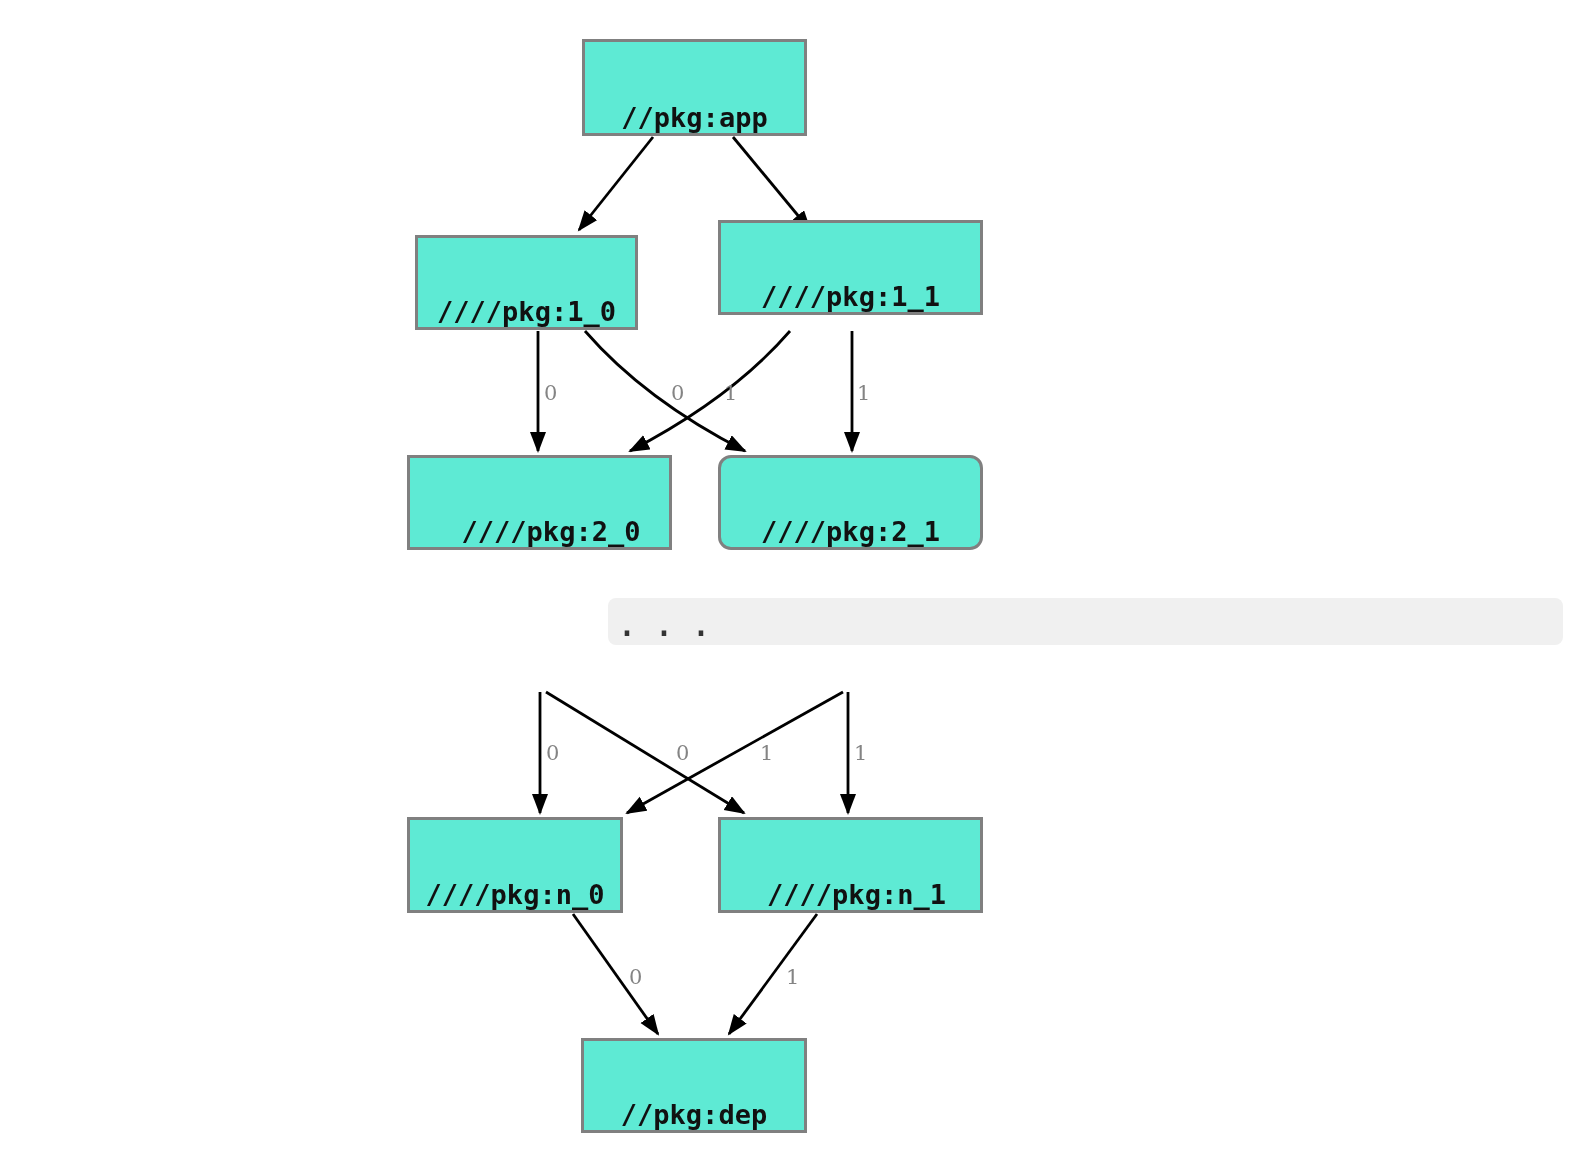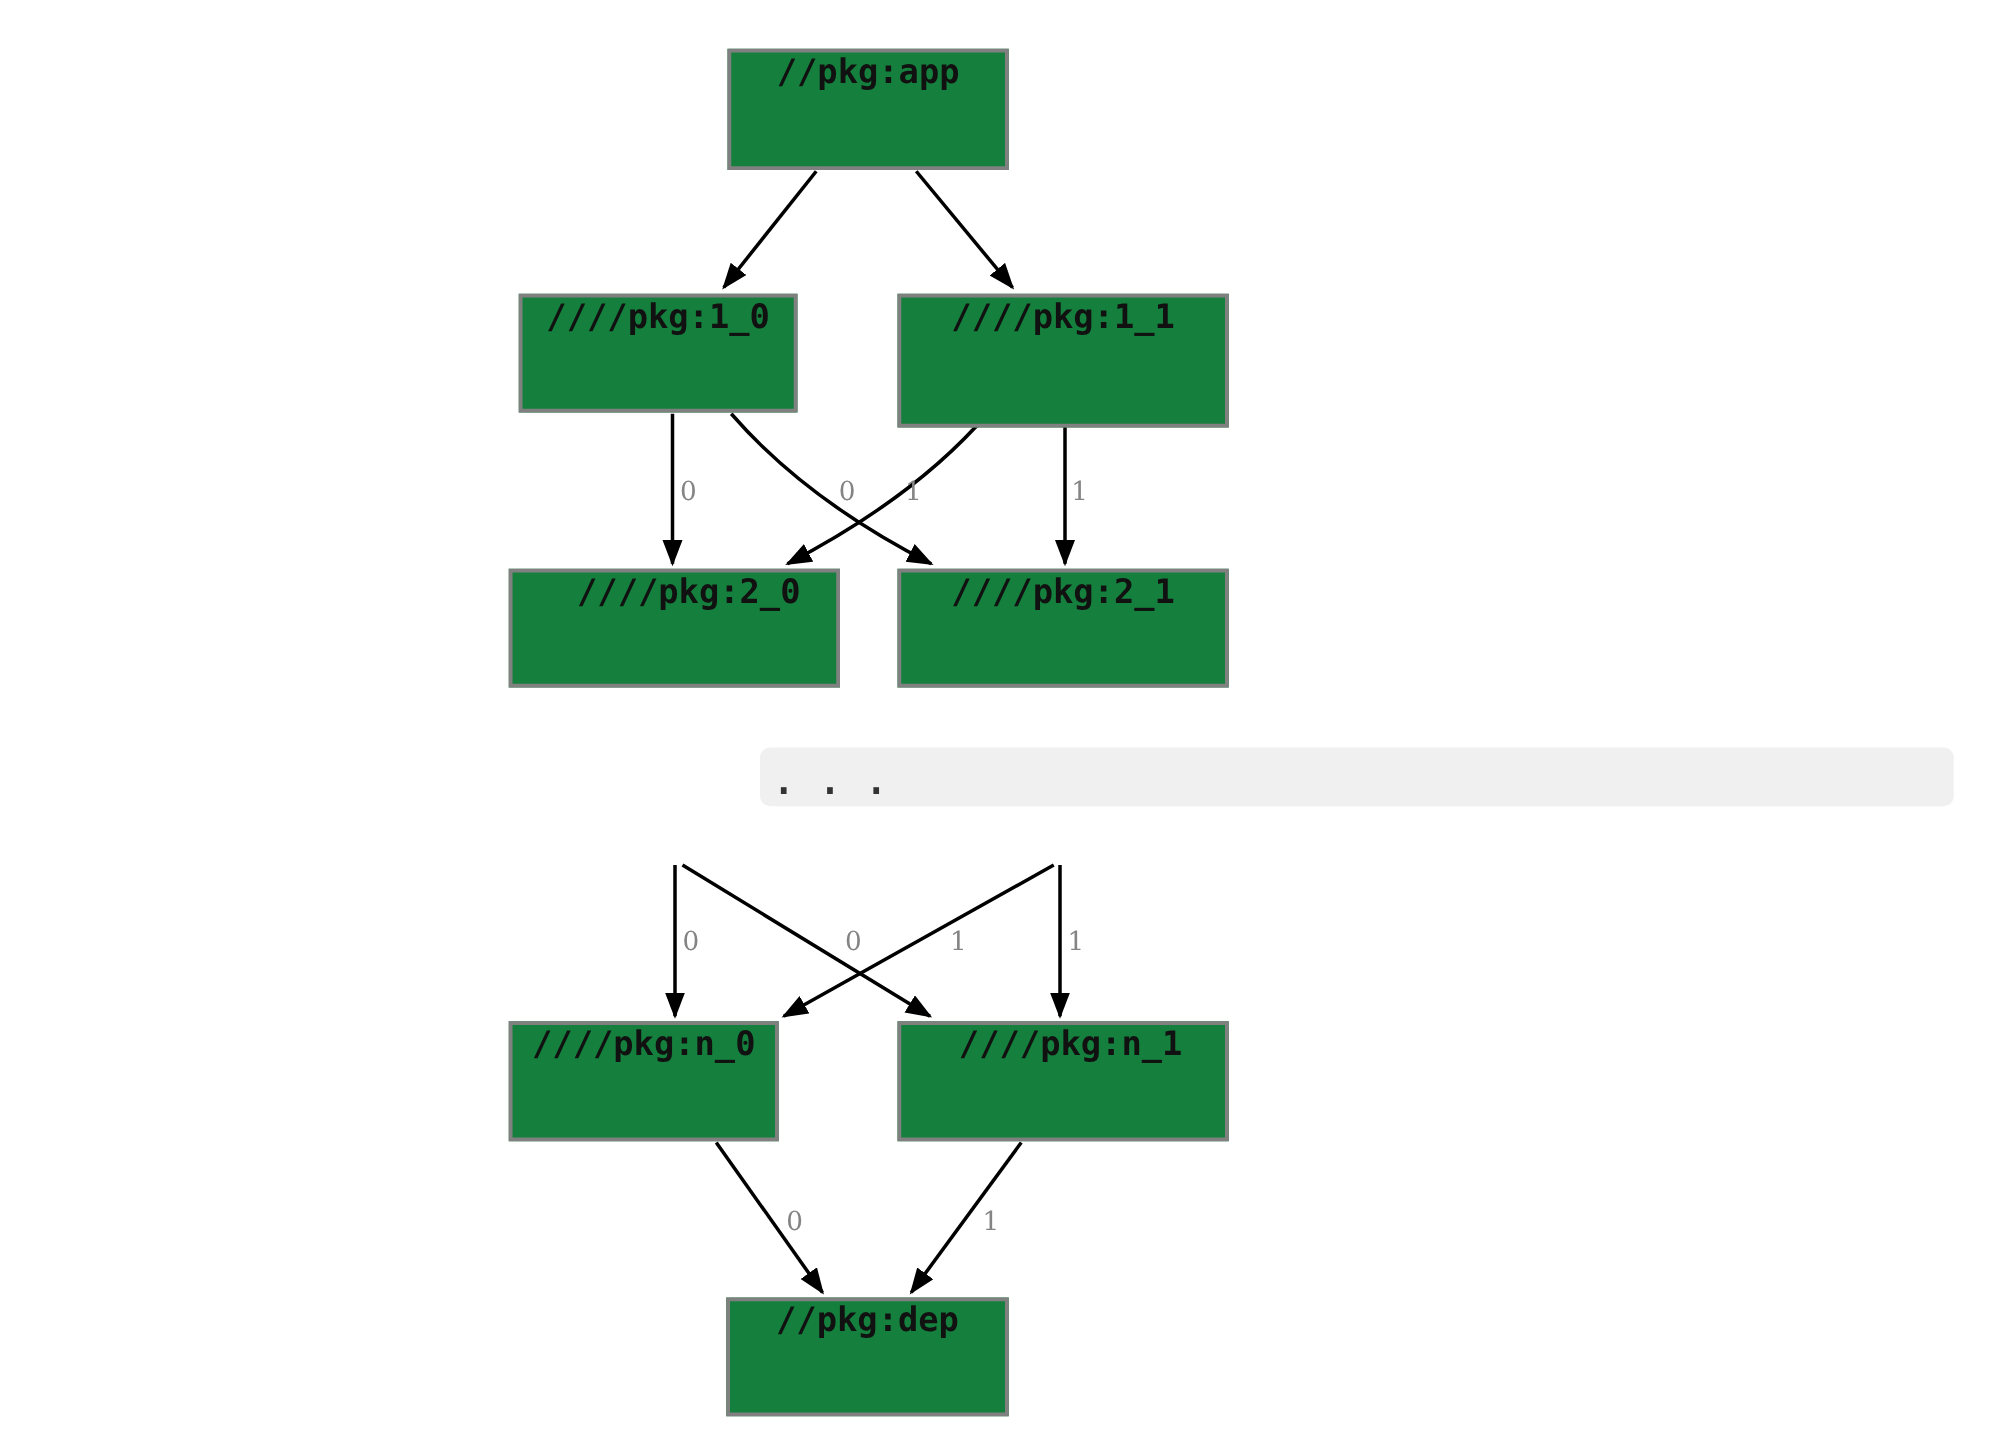--- a/index.html
+++ b/index.html
@@ -28,38 +28,38 @@
     fill: none;
   }
   .edge-label {
     font-family: "DejaVu Serif", serif;
     font-size: 21px;
     fill: #848484;
   }
   .node {
     position: absolute;
     box-sizing: border-box;
-    background: #15803d;
+    background: #5eead4;
     border: 3px solid #808080;
     display: flex;
-    align-items: flex-start;
+    align-items: flex-end;
     justify-content: center;
   }
   .node-label {
     font-family: "DejaVu Sans Mono", monospace;
     font-weight: bold;
     font-size: 27px;
     color: #111111;
     white-space: nowrap;
   }
   #node-app   { left: 582px; top: 39px;  width: 225px; height: 97px; }
   #node-1-0   { left: 415px; top: 235px; width: 223px; height: 95px; }
-  #node-1-1   { left: 718px; top: 235px; width: 265px; height: 107px; }
+  #node-1-1   { left: 718px; top: 220px; width: 265px; height: 95px; }
   #node-2-0   { left: 407px; top: 455px; width: 265px; height: 95px; padding-left: 23px; }
-  #node-2-1   { left: 718px; top: 455px; width: 265px; height: 95px; }
+  #node-2-1   { left: 718px; top: 455px; width: 265px; height: 95px; border-radius: 13px; }
   #node-n-0   { left: 407px; top: 817px; width: 216px; height: 96px; }
   #node-n-1   { left: 718px; top: 817px; width: 265px; height: 96px; padding-left: 12px; }
   #node-dep   { left: 581px; top: 1038px; width: 226px; height: 95px; }
   #ellipsis-band {
     position: absolute;
     left: 608px;
     top: 598px;
     width: 955px;
     height: 47px;
     background: #F0F0F0;

